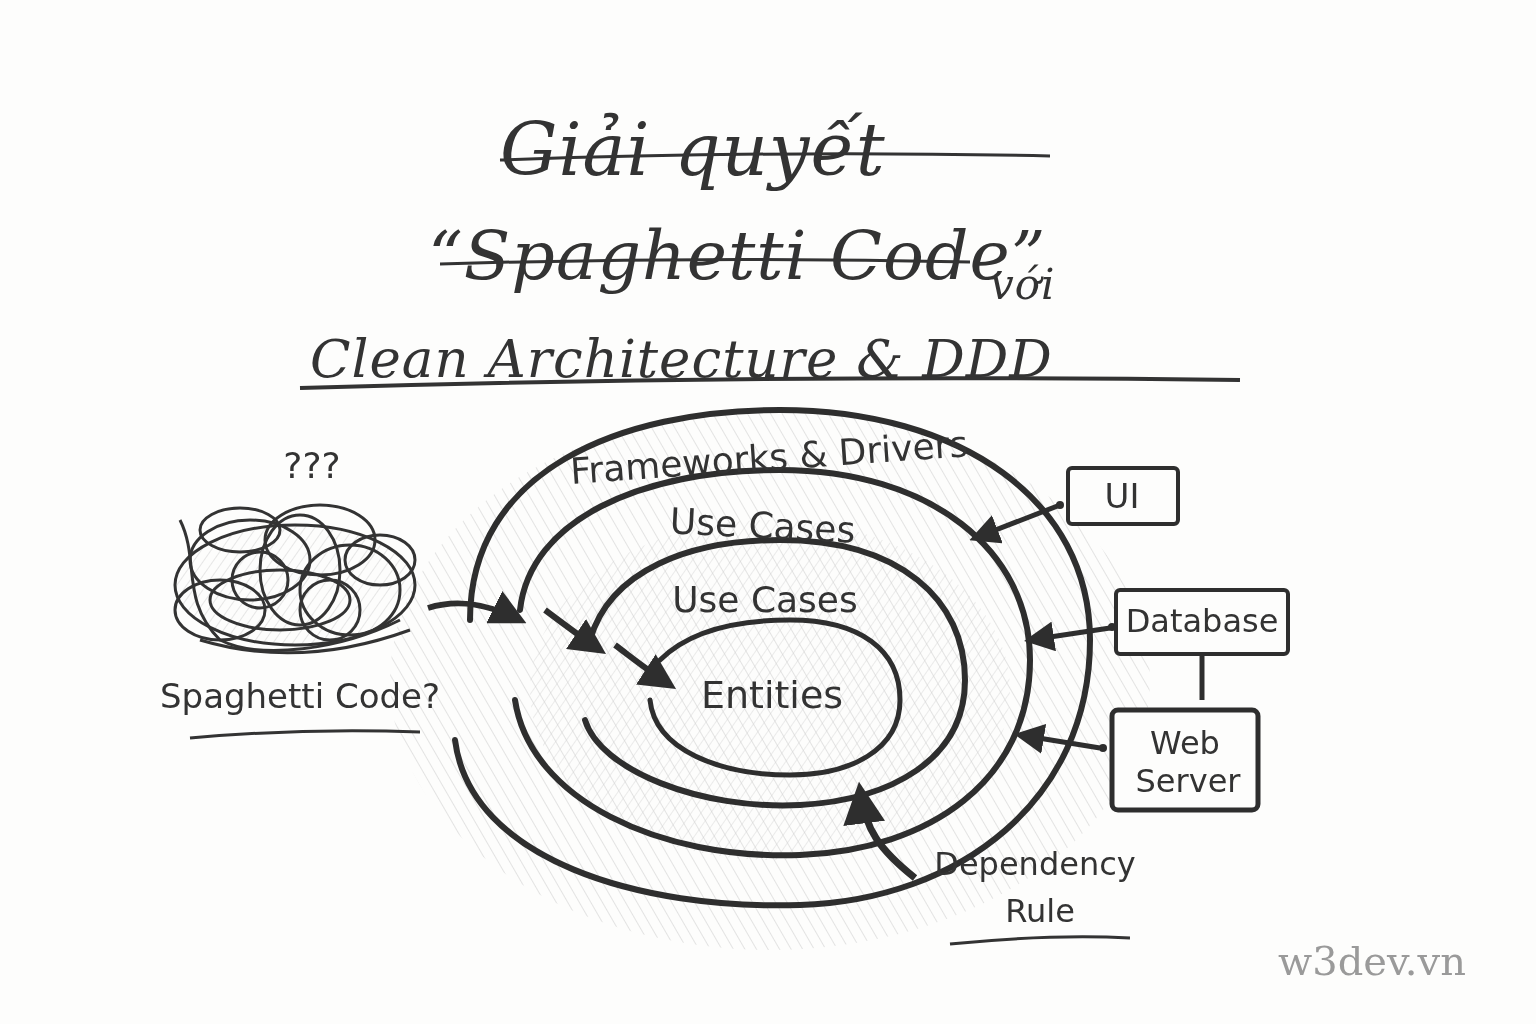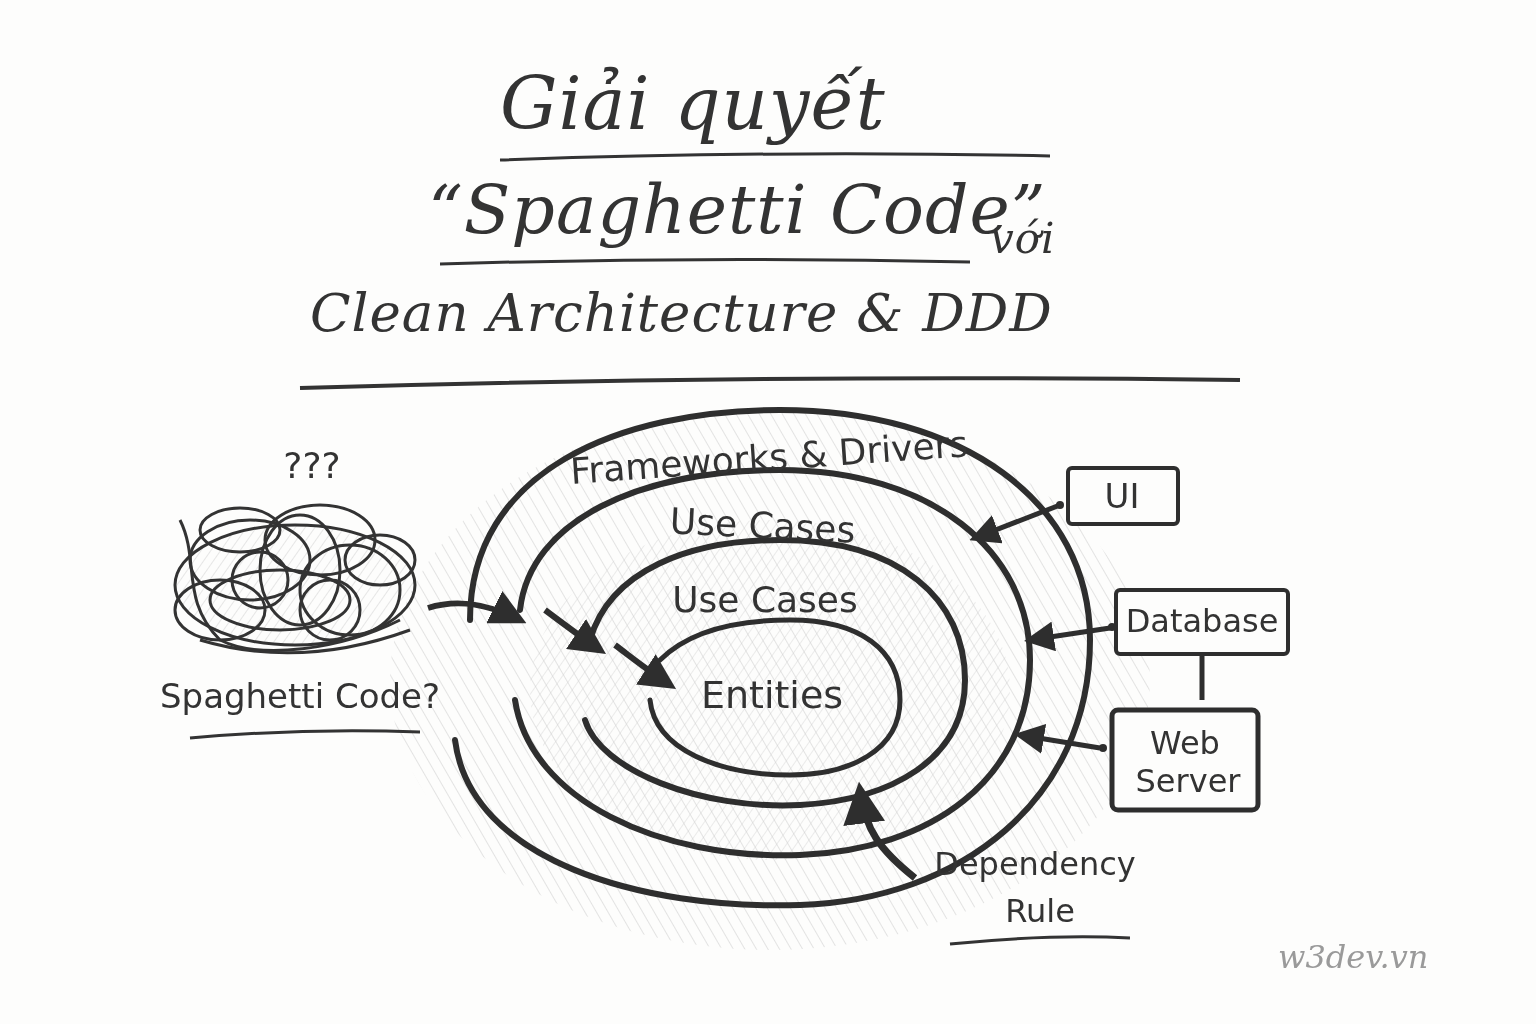--- a/index.html
+++ b/index.html
@@ -9,31 +9,31 @@
     font-family:"DejaVu Sans", sans-serif;
     color:#2e2e2e;
   }
   .abs { position:absolute; }
   .title {
     font-family:"DejaVu Serif", serif;
     font-style:italic;
     color:#333;
     white-space:nowrap;
     letter-spacing:1px;
+    margin-top:46px;
   }
   #t1 { left:500px; top:62px; font-size:72px; }
   #t2 { left:428px; top:170px; font-size:68px; }
   #t2s { left:990px; top:214px; font-size:42px;text-align:center; }
   #t3 { left:310px; top:282px; font-size:53px; }
   svg#diagram { position:absolute; left:0; top:0; }
   .box-label { font-family:"DejaVu Sans", sans-serif; fill:#333; }
   .watermark {
     font-family:"DejaVu Serif", serif;
-    font-style:italic;
-    font-size:32px;
+    font-size:40px;
     color:#9a9a9a;
   }
 </style>
 </head>
 <body>
 
 <div class="abs title" id="t1">Giải quyết</div>
 <div class="abs title" id="t2">“Spaghetti Code”</div>
 <div class="abs title" id="t2s">với</div>
 <div class="abs title" id="t3">Clean Architecture &amp; DDD</div>

